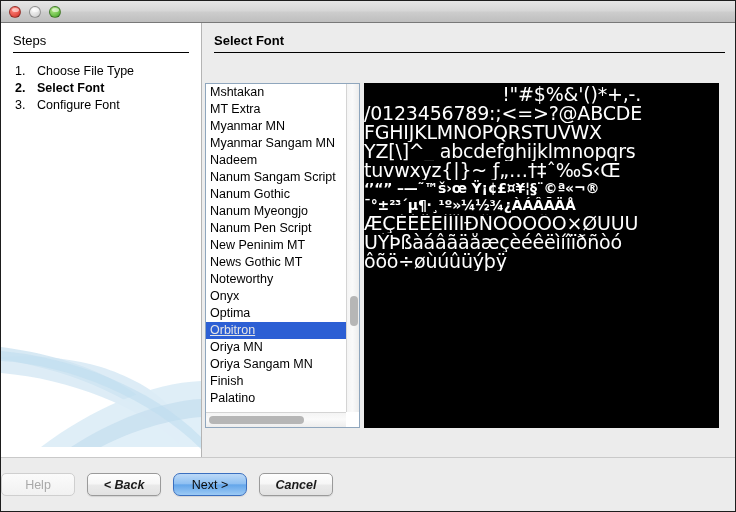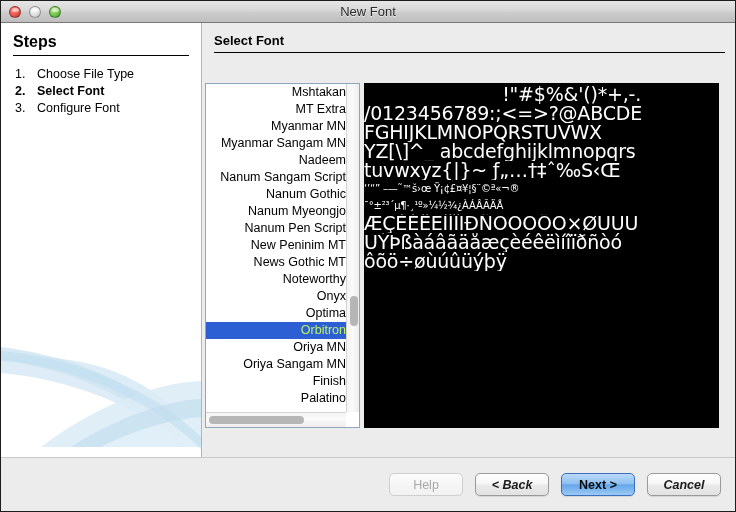--- a/index.html
+++ b/index.html
@@ -78,22 +78,22 @@
   
   .steps-pane {
     position: relative;
     width: 200px;
     background: #fff;
     border-right: 1px solid #b4b4b4;
     overflow: hidden;
     flex: none;
   }
   .steps-title {
-    font-size: 16px;
-    font-weight: bold;
+    font-size: 13px;
+    font-weight: normal;
     color: #000;
     padding: 10px 0 2px 12px;
   }
   .steps-rule {
     height: 1px;
     background: #000;
     margin: 2px 12px 0 12px;
   }
   .steps-list {
     margin-top: 10px;
@@ -148,41 +148,41 @@
   .list-box {
     position: absolute;
     left: 3px;
     top: 28px;
     width: 155px;
     height: 345px;
     box-sizing: border-box;
     border: 1px solid #8fa6bd;
     background: #fff;
     overflow: hidden;
-    text-align: right;
   }
   .list-scroll {
     position: absolute;
     left: 0; top: 0;
     right: 13px;
     bottom: 15px;
     overflow: hidden;
     background: #fff;
   }
   .list-item {
     font-size: 12.5px;
     line-height: 17px;
     height: 17px;
     padding-left: 4px;
     color: #000;
     white-space: nowrap;
   }
   .list-item.selected {
     background: #2c5fd4;
-    color: #bef264;
+    color: #e5e5e5;
+    text-decoration: underline;
   }
   .vscroll {
     position: absolute;
     right: 0; top: 0;
     width: 13px;
     bottom: 15px;
     background: linear-gradient(to right, #f4f4f4, #fafafa 45%, #ededed);
     border-left: 1px solid #d4d4d4;
     box-sizing: border-box;
   }
@@ -239,31 +239,30 @@
     padding: 2px 0 0 0;
     text-align: right;
   }
   .preview-inner .ln {
     display: block;
     white-space: nowrap;
     overflow: hidden;
     text-align: left;
   }
   .preview-inner .ln.first { text-align: right; padding-right: 78px; }
-  .preview-inner .ln.small { font-size: 10px; line-height: 17px; }
+  .preview-inner .ln.small { font-size: 14px; line-height: 17px; font-weight: bold; }
 
   
   .buttonbar {
     position: relative;
     height: 54px;
     background: #ececec;
     border-top: 1px solid #c9c9c9;
     display: flex;
     align-items: center;
-    justify-content: flex-end;
     padding-right: 14px;
     gap: 12px;
     box-sizing: border-box;
   }
   .btn {
     min-width: 74px;
     height: 23px;
     padding: 0 12px;
     font-size: 12.5px;
     color: #1b1b1b;
@@ -279,38 +278,38 @@
     font-family: "Liberation Sans", sans-serif;
   }
   .btn.disabled {
     color: #a9a9a9;
     border-color: #cfcfcf;
     background: linear-gradient(to bottom, #fbfbfb, #f1f1f1);
     box-shadow: none;
   }
   .btn.default {
     color: #0b0b0b;
-    font-weight: bold;
+    font-weight: normal;
     border-color: #3a6fbf;
     background: linear-gradient(to bottom, #bcd9f7 0%, #8fc0f2 46%, #64a6ea 52%, #9ccaf5 100%);
+    border-radius: 7px;
   }
   .btn.strong { font-weight: bold; font-style: italic; }
 </style>
 </head>
 <body>
 
 <div class="window">
 
   <div class="titlebar">
     <div class="traffic">
       <span class="light close"></span>
       <span class="light min"></span>
       <span class="light zoom"></span>
     </div>
-    <div class="title-text">New Font</div>
   </div>
 
   <div class="content">
 
     <div class="steps-pane">
       <div class="steps-title">Steps</div>
       <div class="steps-rule"></div>
       <div class="steps-list">
         <div class="step-row">
           <span class="step-num">1.</span>

